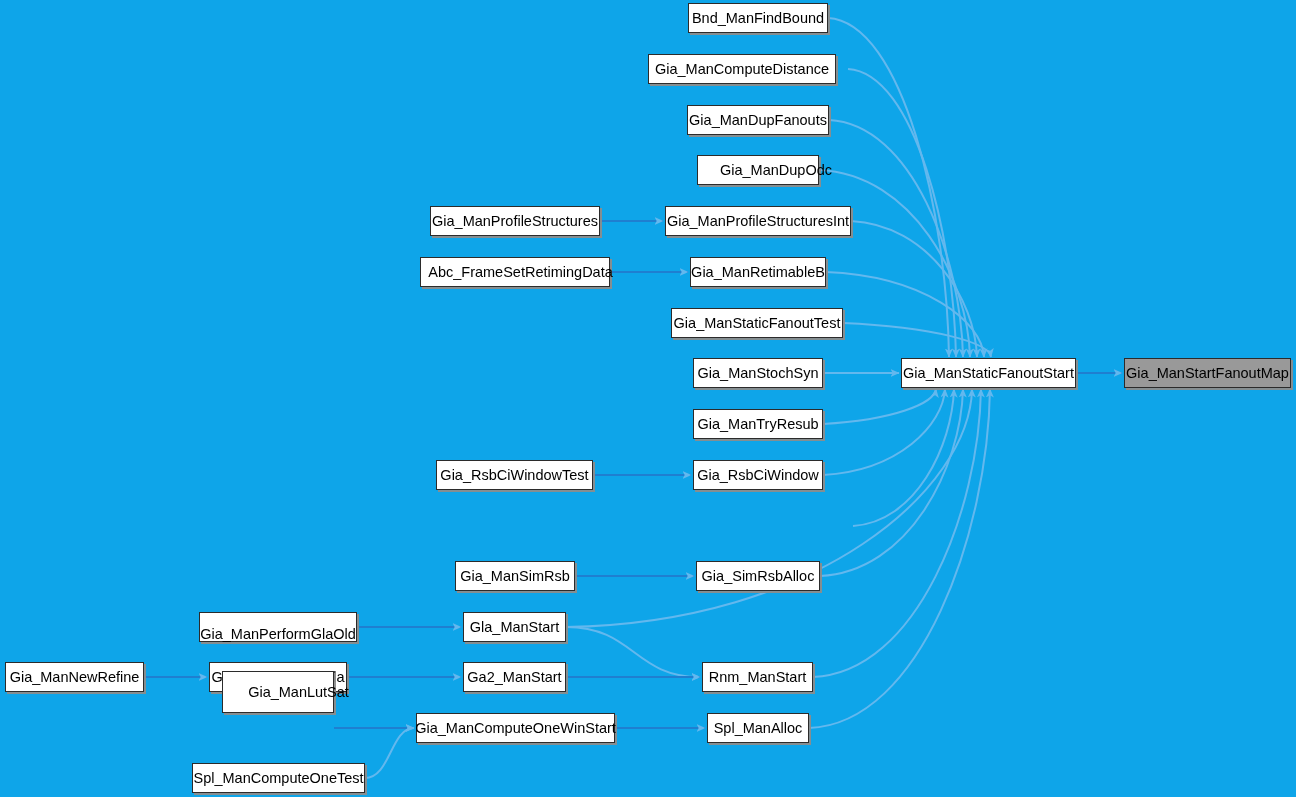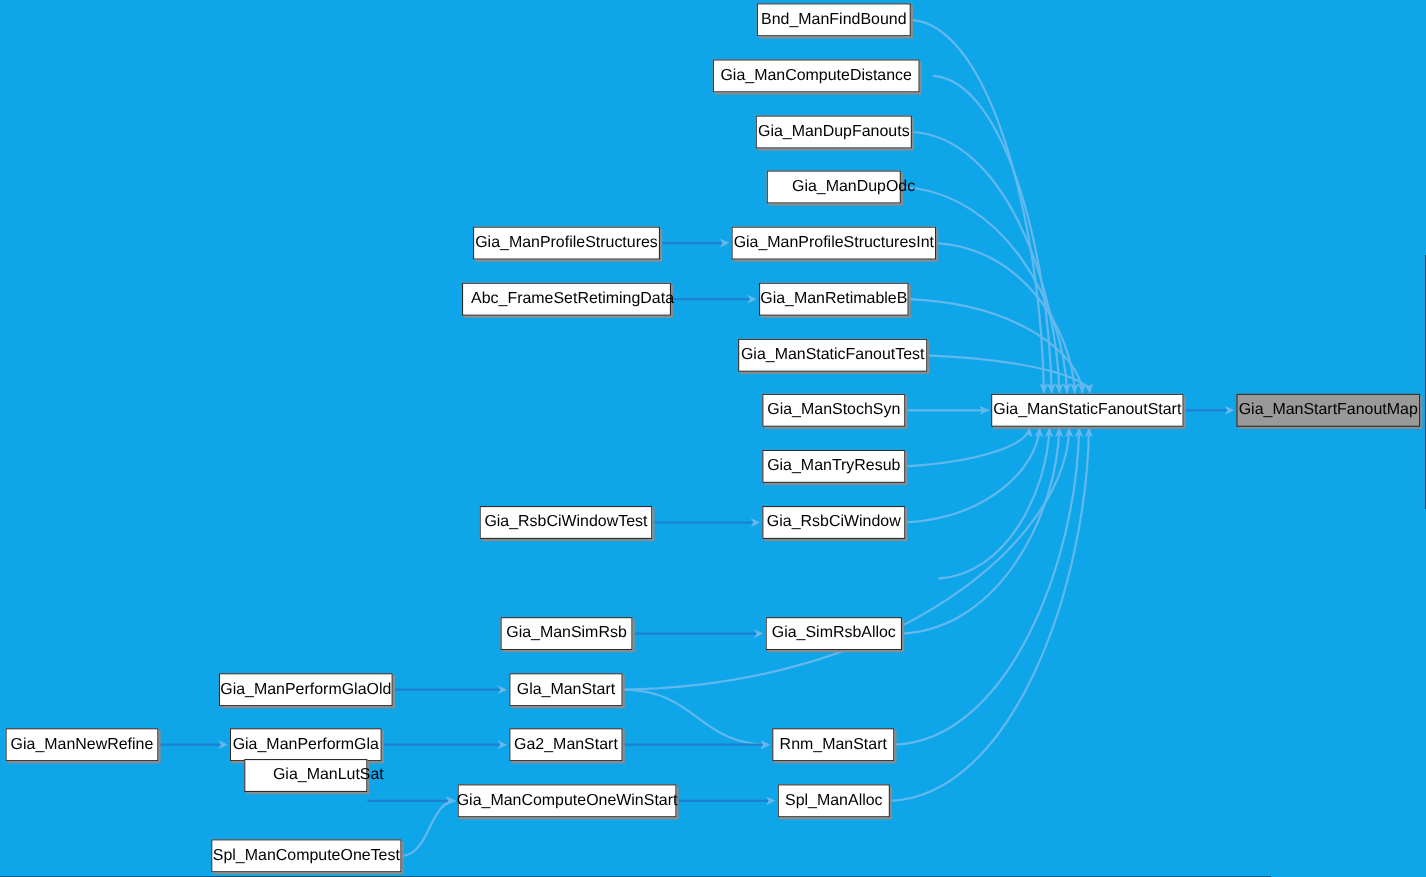--- a/index.html
+++ b/index.html
@@ -125,39 +125,39 @@
     </div>
     <div class="node" style="left: 693px; top: 460px; width: 130px; height: 30px;">
       <span>Gia_RsbCiWindow</span>
     </div>
     <div class="node" style="left: 455px; top: 561px; width: 120px; height: 30px;">
       <span>Gia_ManSimRsb</span>
     </div>
     <div class="node" style="left: 696px; top: 561px; width: 124px; height: 30px;">
       <span>Gia_SimRsbAlloc</span>
     </div>
-    <div class="node" style="left: 199px; top: 612px; width: 158px; height: 30px;">
+    <div class="node" style="left: 199px; top: 612px; width: 158px; height: 30px; align-items: flex-end;">
       <span>Gia_ManPerformGlaOld</span>
     </div>
     <div class="node" style="left: 463px; top: 612px; width: 103px; height: 30px;">
       <span>Gla_ManStart</span>
     </div>
     <div class="node" style="left: 209px; top: 662px; width: 138px; height: 30px;">
       <span>Gia_ManPerformGla</span>
     </div>
     <div class="node" style="left: 5px; top: 662px; width: 139px; height: 30px;">
       <span>Gia_ManNewRefine</span>
     </div>
     <div class="node" style="left: 463px; top: 662px; width: 103px; height: 30px;">
       <span>Ga2_ManStart</span>
     </div>
     <div class="node" style="left: 702px; top: 662px; width: 111px; height: 30px;">
       <span>Rnm_ManStart</span>
     </div>
-    <div class="node" style="left: 222px; top: 690px; width: 112px; height: 30px; padding-left: 41px;">
+    <div class="node" style="left: 222px; top: 671px; width: 112px; height: 42px; padding-left: 41px;">
       <span>Gia_ManLutSat</span>
     </div>
     <div class="node" style="left: 416px; top: 713px; width: 199px; height: 30px;">
       <span>Gia_ManComputeOneWinStart</span>
     </div>
     <div class="node" style="left: 707px; top: 713px; width: 102px; height: 30px;">
       <span>Spl_ManAlloc</span>
     </div>
     <div class="node" style="left: 192px; top: 763px; width: 173px; height: 30px;">
       <span>Spl_ManComputeOneTest</span>

